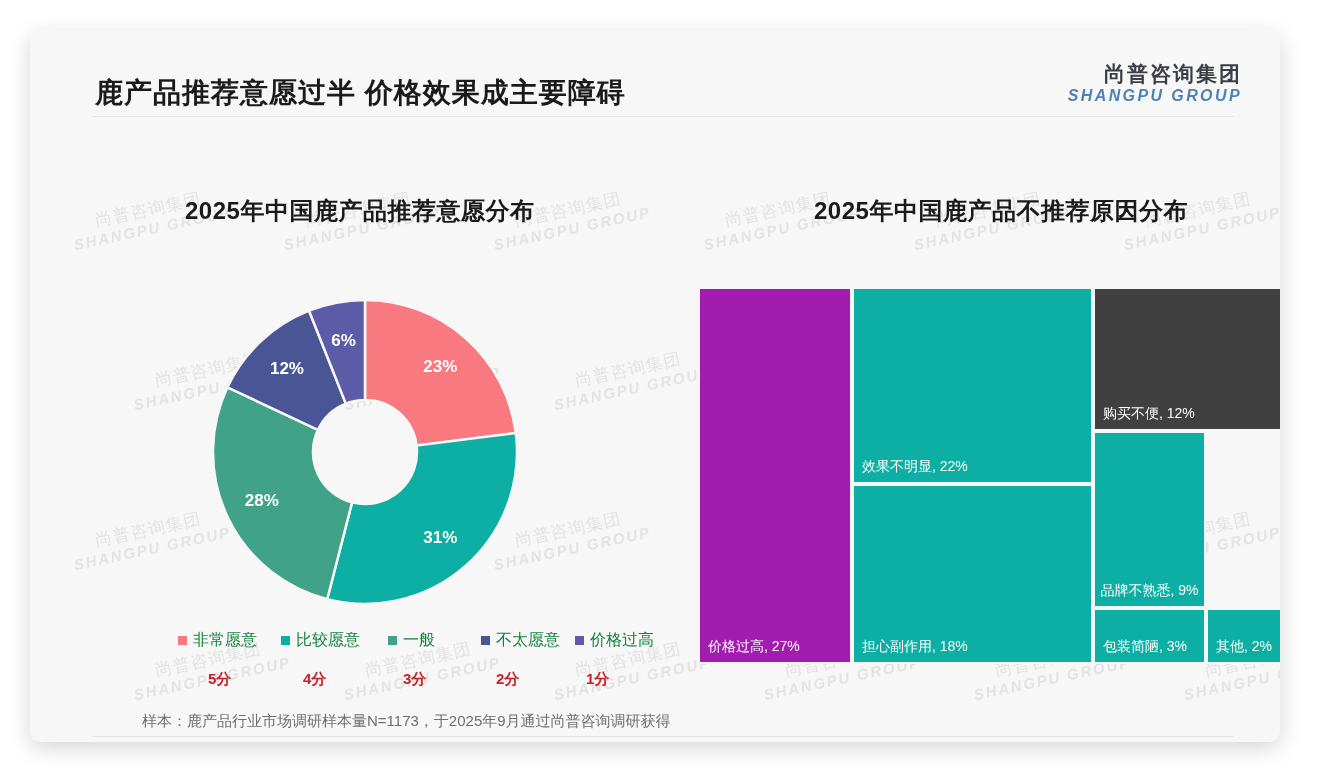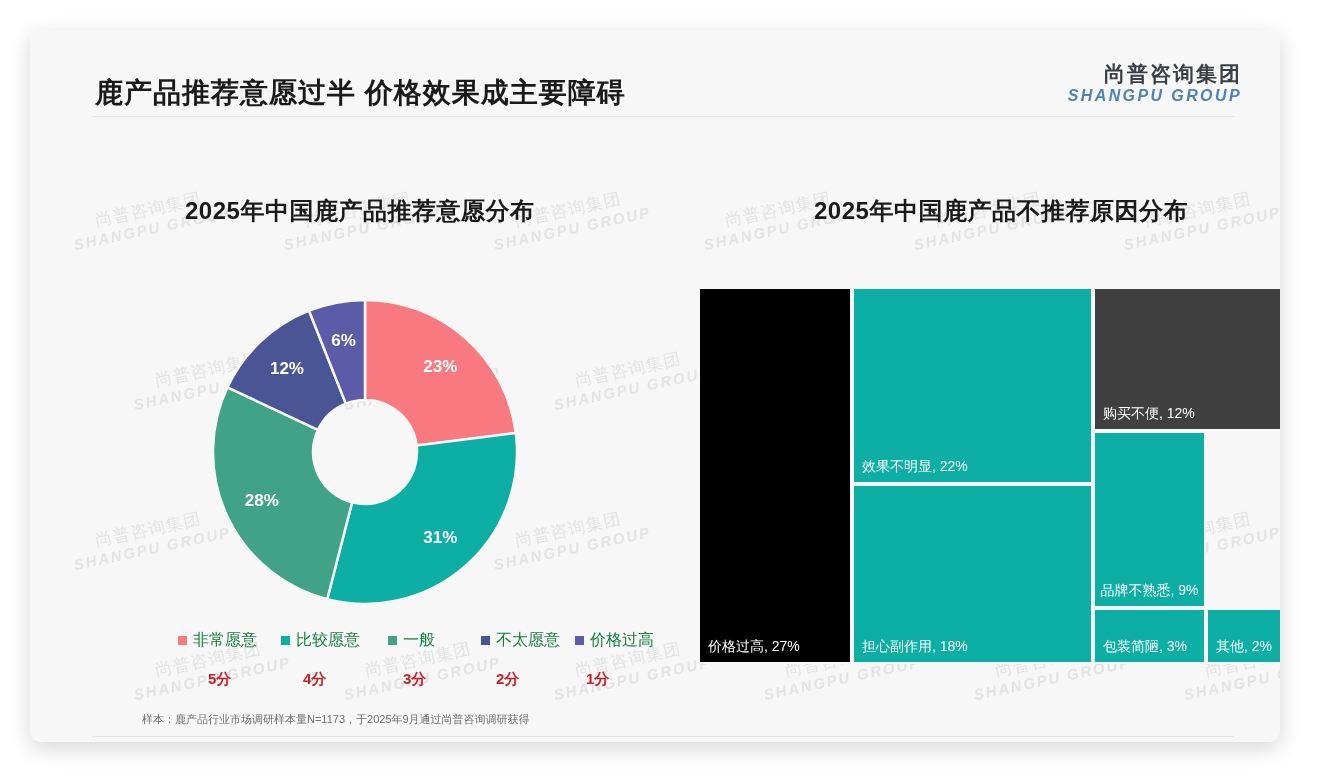--- a/index.html
+++ b/index.html
@@ -189,21 +189,21 @@
     color: #ffffff;
     line-height: 1.3;
   }
   .tm-label.center { text-align: center; left: 4px; right: 4px; }
 
   
   .sample-note {
     position: absolute;
     left: 112px;
     top: 682px;
-    font-size: 11px;
+    font-size: 15px;
     color: #6f6f6f;
     z-index: 3;
     white-space: nowrap;
   }
   .footer-rule {
     position: absolute;
     left: 62px;
     top: 706px;
     width: 1142px;
     height: 1px;
@@ -378,21 +378,21 @@
     </div>
   <div class="score-row" id="score-row">
       <div class="score-item" style="left: 30px; color: rgb(198, 32, 38);">5分</div>
       <div class="score-item" style="left: 125px; color: rgb(198, 32, 38);">4分</div>
       <div class="score-item" style="left: 225px; color: rgb(198, 32, 38);">3分</div>
       <div class="score-item" style="left: 318px; color: rgb(198, 32, 38);">2分</div>
       <div class="score-item" style="left: 408px; color: rgb(198, 32, 38);">1分</div>
     </div>
 
   <div class="treemap" id="treemap">
-      <div class="tm-cell" style="left: 0px; top: 0px; width: 154px; height: 377px; background: #000000;">
+      <div class="tm-cell" style="left: 0px; top: 0px; width: 154px; height: 377px; background: #a21caf;">
         <div class="tm-label">价格过高, 27%</div>
       </div>
       <div class="tm-cell" style="left: 154px; top: 0px; width: 241px; height: 197px; background: rgb(13, 174, 164);">
         <div class="tm-label">效果不明显, 22%</div>
       </div>
       <div class="tm-cell" style="left: 154px; top: 197px; width: 241px; height: 180px; background: rgb(13, 174, 164);">
         <div class="tm-label">担心副作用, 18%</div>
       </div>
       <div class="tm-cell" style="left: 395px; top: 0px; width: 197px; height: 144px; background: #404040;">
         <div class="tm-label">购买不便, 12%</div>

